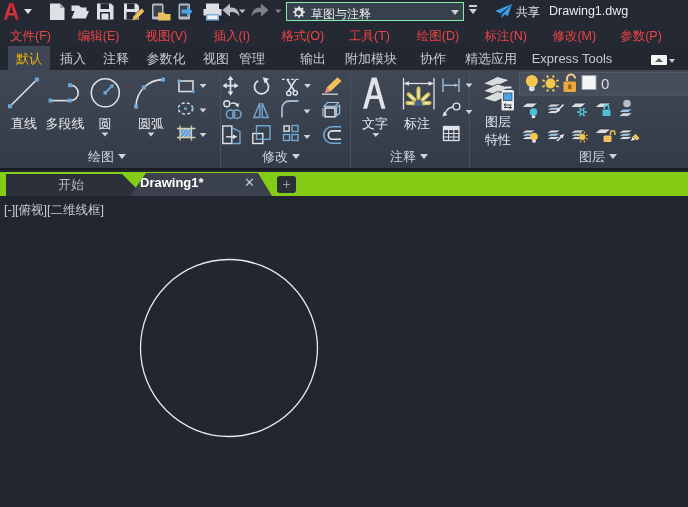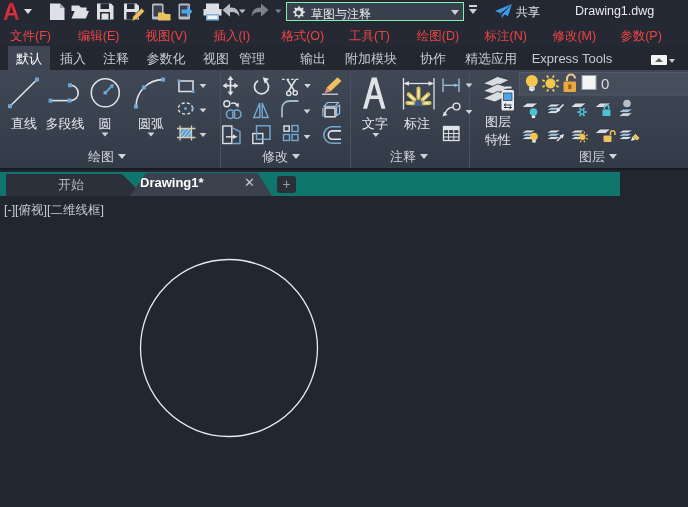--- a/index.html
+++ b/index.html
@@ -7,34 +7,34 @@
 #app { position:relative; width:688px; height:507px; }
 .abs { position:absolute; }
 
 #titlebar { position:absolute; left:0; top:0; width:688px; height:23px; background:#232833; }
 #menubar { position:absolute; left:0; top:23px; width:688px; height:23px; background:#242934; }
 .menuitem { position:absolute; top:5px; font-size:12.5px; color:#ef4444; }
 #wscombo { position:absolute; left:286px; top:2px; width:178px; height:19px; background:#39404d; border:1px solid #86efac; }
 #wscombo .gear { position:absolute; left:3px; top:1px; }
 #wscombo .txt { position:absolute; left:24px; top:3px; font-size:12px; color:#e8eaee; }
 #wscombo .arr { position:absolute; right:4px; top:7px; width:0; height:0; border-left:4px solid transparent; border-right:4px solid transparent; border-top:5px solid #cdd2d9; }
-#drawtitle { position:absolute; left:575px; top:4px; font-size:12.5px; color:#e8eaee; }
+#drawtitle { position:absolute; left:549px; top:4px; font-size:12.5px; color:#e8eaee; }
 #share { position:absolute; left:516px; top:4px; font-size:12px; color:#dfe3e8; }
 
 #ribbontabs { position:absolute; left:0; top:46px; width:688px; height:24px; background:#23272f; }
 .rtab { position:absolute; top:0; height:24px; line-height:25px; font-size:13px; color:#c6cbd2; text-align:center; }
-.rtab.active { background:#3e4553; color:#ffffff; }
+.rtab.active { background:#3e4553; color:#eab308; }
 
 #ribbon { position:absolute; left:0; top:70px; width:688px; height:100px; background:linear-gradient(#404755,#343b48); border-bottom:2px solid #171b22; }
 .psep { position:absolute; top:2px; width:1px; height:96px; background:#2a303b; border-right:1px solid #4a5260; }
 .plabel { position:absolute; top:79px; font-size:13px; color:#ced3da; height:16px; line-height:16px; white-space:nowrap; }
 .ilabel { position:absolute; font-size:13px; color:#e6e9ed; text-align:center; white-space:nowrap; }
 .dd { display:inline-block; width:0; height:0; border-left:4px solid transparent; border-right:4px solid transparent; border-top:5px solid #cfd4db; vertical-align:2px; }
 
-#filetabs { position:absolute; left:0; top:172px; width:620px; height:24px; background:#0f766e; }
+#filetabs { position:absolute; left:0; top:172px; width:688px; height:24px; background:#84cc16; }
 #tab-start { position:absolute; left:6px; top:2px; width:138px; height:22px; background:#2b303a; clip-path:polygon(0 0, 116px 0, 138px 100%, 0 100%); color:#b2b8c0; font-size:13px; }
 #tab-start span { position:absolute; left:52px; top:2px; }
 #tab-drawing { position:absolute; left:130px; top:1px; width:142px; height:23px; background:#3b414d; clip-path:polygon(16px 0, 128px 0, 142px 100%, 0 100%); color:#ffffff; font-size:13px; font-weight:bold; }
 #tab-drawing .t { position:absolute; left:10px; top:1.5px; }
 #tab-drawing .x { position:absolute; left:114px; top:1.5px; font-weight:normal; color:#c3c8cf; font-size:13px; }
 #tab-plus { position:absolute; left:277px; top:4px; width:19px; height:17px; background:#2a2f38; border-radius:3px; color:#969ca4; font-size:14px; text-align:center; line-height:16px; }
 
 #canvas { position:absolute; left:0; top:196px; width:688px; height:311px; background:#212631; }
 #vplabel { position:absolute; left:4px; top:6px; color:#c9cdd3; font-size:12.5px; }
 </style>

